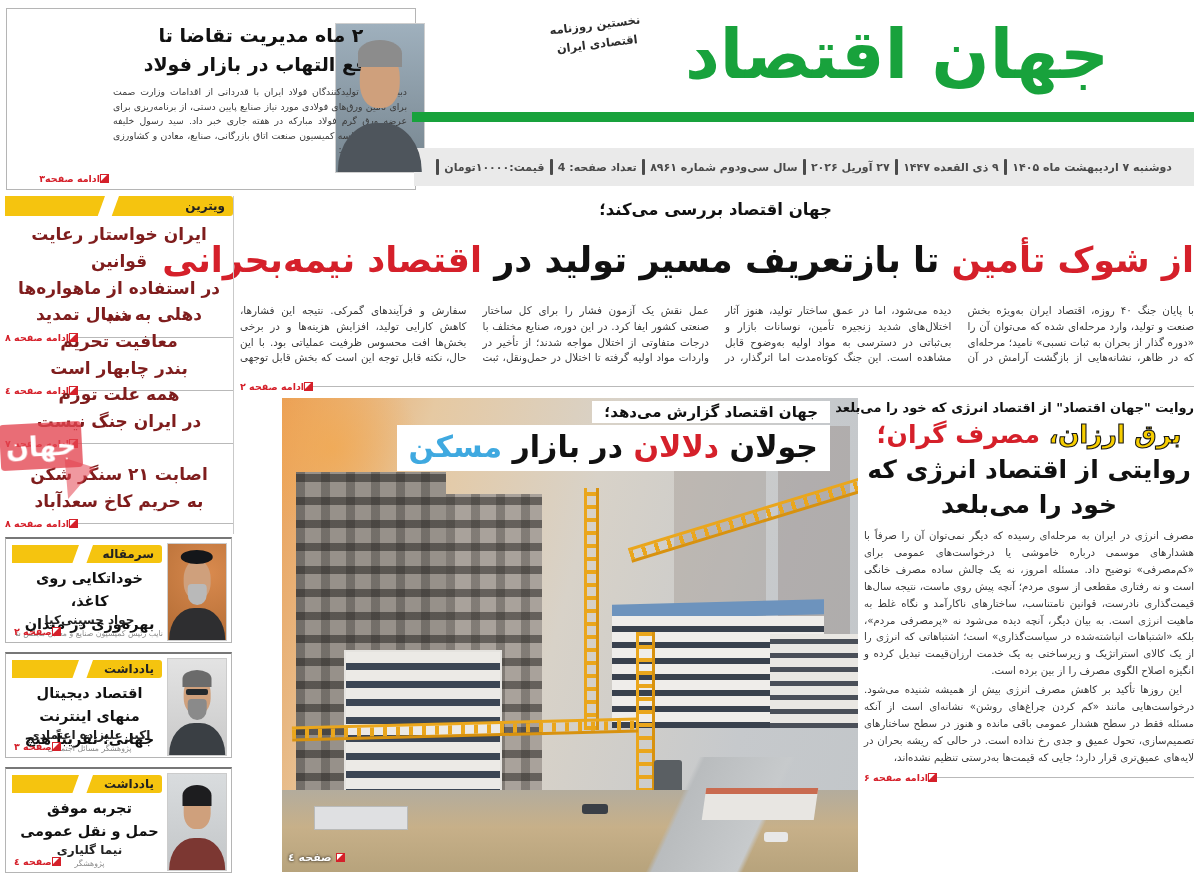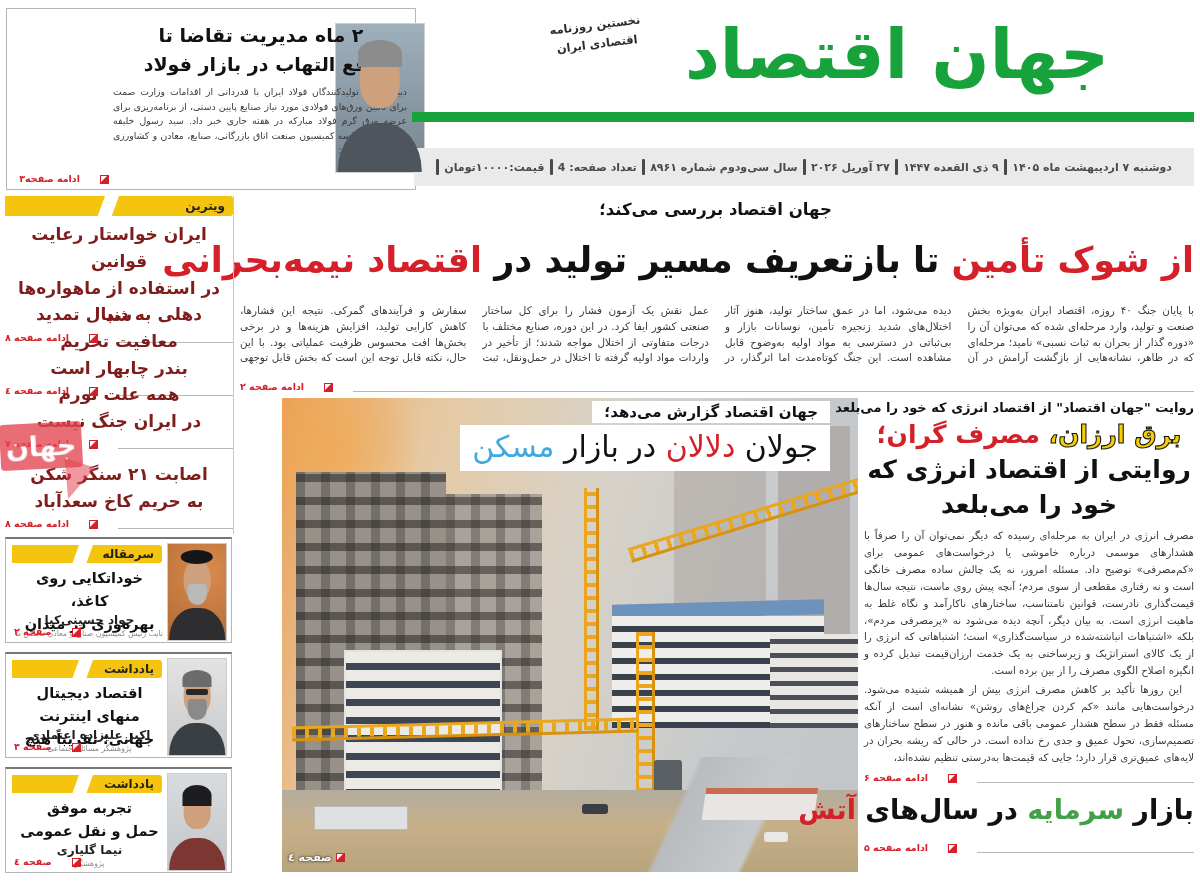--- a/index.html
+++ b/index.html
@@ -1,20 +1,20 @@
 <!DOCTYPE html>
 <html lang="fa" dir="rtl"><head>
 <meta charset="utf-8">
 <style>
   html,body{margin:0;padding:0;background:#fff;}
   .page{position:relative;width:1200px;height:882px;background:#fff;overflow:hidden;
         font-family:"DejaVu Sans",sans-serif;direction:rtl;color:#1a1a1a;margin-left:12px;}
 
   
-  .controw{display:flex;align-items:flex-end;gap:20px;direction:rtl;}
+  .controw{display:flex;align-items:center;gap:0;direction:rtl;}
   .cline{flex:1;border-top:1px solid #b9b9b9;height:0;}
   .cicon{width:9px;height:9px;background:#d5202a;position:relative;flex:0 0 auto;}
   .cicon::after{content:'';position:absolute;left:1px;top:1px;border:3px solid transparent;
                 border-top-color:#fff;border-left-color:#fff;}
   .clabel{font-size:9.5px;font-weight:bold;color:#d5202a;white-space:nowrap;}
 
   
   .tab{position:relative;background:#f5c40f;height:20px;display:flex;align-items:center;
        border-radius:0 3px 3px 0;overflow:hidden;}
   .tab .tab-label{margin-right:8px;font-size:12px;font-weight:bold;color:#222;z-index:2;}
@@ -137,21 +137,21 @@
         background:linear-gradient(115deg,rgba(0,0,0,0) 30%,#b9bcbe 32%,#c7cacc 60%,rgba(0,0,0,0) 62%);}
   .shed1{position:absolute;right:42px;bottom:52px;width:112px;height:26px;background:#e8e6e2;
          border-top:6px solid #c96b50;transform:skewX(-8deg);}
   .shed2{position:absolute;left:32px;bottom:42px;width:92px;height:22px;background:#dfe0e2;border:1px solid #b9bab9;}
   .car1{position:absolute;left:300px;bottom:58px;width:26px;height:10px;background:#3a3f46;border-radius:3px;}
   .car2{position:absolute;right:70px;bottom:30px;width:24px;height:10px;background:#e8e8e8;border-radius:3px;}
 
   .ph-kicker{position:absolute;top:3px;right:28px;background:#fff;padding:2px 12px;
              font-size:15px;font-weight:bold;color:#111;z-index:8;}
   .ph-headline{position:absolute;top:27px;right:28px;background:#fff;padding:4px 12px 7px;
-               font-size:30px;font-weight:normal;z-index:8;white-space:nowrap;}
+               font-size:30px;font-weight:bold;z-index:8;white-space:nowrap;}
   .ph-page{position:absolute;left:6px;bottom:8px;z-index:8;display:flex;align-items:center;gap:4px;direction:rtl;}
   .ph-page .clabel{color:#fff;font-size:11px;text-shadow:0 0 3px #000;}
 
   
   .energy{position:absolute;left:864px;top:400px;width:330px;}
   .en-kicker{text-align:center;font-size:13px;font-weight:bold;color:#111;margin-bottom:2px;white-space:nowrap;}
   .en-headline{text-align:center;font-size:25px;font-weight:bold;line-height:35px;color:#111;margin-bottom:6px;}
   .en-body{font-size:10.2px;line-height:16.9px;text-align:justify;color:#3a3a3a;}
   .en-body p{margin:0 0 2px 0;} .en-body p+p{text-indent:12px;}
   .en-cont{margin-top:5px;}
@@ -383,24 +383,14 @@
       <p>مصرف انرژی در ایران به مرحله‌ای رسیده که دیگر نمی‌توان آن را صرفاً با هشدارهای موسمی درباره خاموشی یا درخواست‌های عمومی برای «کم‌مصرفی» توضیح داد. مسئله امروز، نه یک چالش ساده مصرف خانگی است و نه رفتاری مقطعی از سوی مردم؛ آنچه پیش روی ماست، نتیجه سال‌ها قیمت‌گذاری نادرست، قوانین نامتناسب، ساختارهای ناکارآمد و نگاه غلط به ماهیت انرژی است. به بیان دیگر، آنچه دیده می‌شود نه «پرمصرفی مردم»، بلکه «اشتباهات انباشته‌شده در سیاست‌گذاری» است؛ اشتباهاتی که انرژی را از یک کالای استراتژیک و زیرساختی به یک خدمت ارزان‌قیمت تبدیل کرده و انگیزه اصلاح الگوی مصرف را از بین برده است.</p>
       <p>این روزها تأکید بر کاهش مصرف انرژی بیش از همیشه شنیده می‌شود. درخواست‌هایی مانند «کم کردن چراغ‌های روشن» نشانه‌ای است از آنکه مسئله فقط در سطح هشدار عمومی باقی مانده و هنوز در سطح ساختارهای تصمیم‌سازی، تحول عمیق و جدی رخ نداده است. در حالی که ریشه بحران در لایه‌های عمیق‌تری قرار دارد؛ جایی که قیمت‌ها به‌درستی تنظیم نشده‌اند،</p>
     </div>
     <div class="controw en-cont">
       <span class="cline"></span>
       <span class="cicon"></span>
       <span class="clabel">ادامه صفحه ۶</span>
     </div>
   </div>
 
-  <div class="capital">
-    <div class="cap-headline">
-      <span class="blk">بازار </span><span class="grn">سرمایه</span><span class="blk"> در سال‌های </span><span class="red">آتش</span>
-    </div>
-    <div class="controw cap-cont">
-      <span class="cline"></span>
-      <span class="cicon"></span>
-      <span class="clabel">ادامه صفحه ۵</span>
-    </div>
-  </div>
 
 </div>
 
 </body></html>

